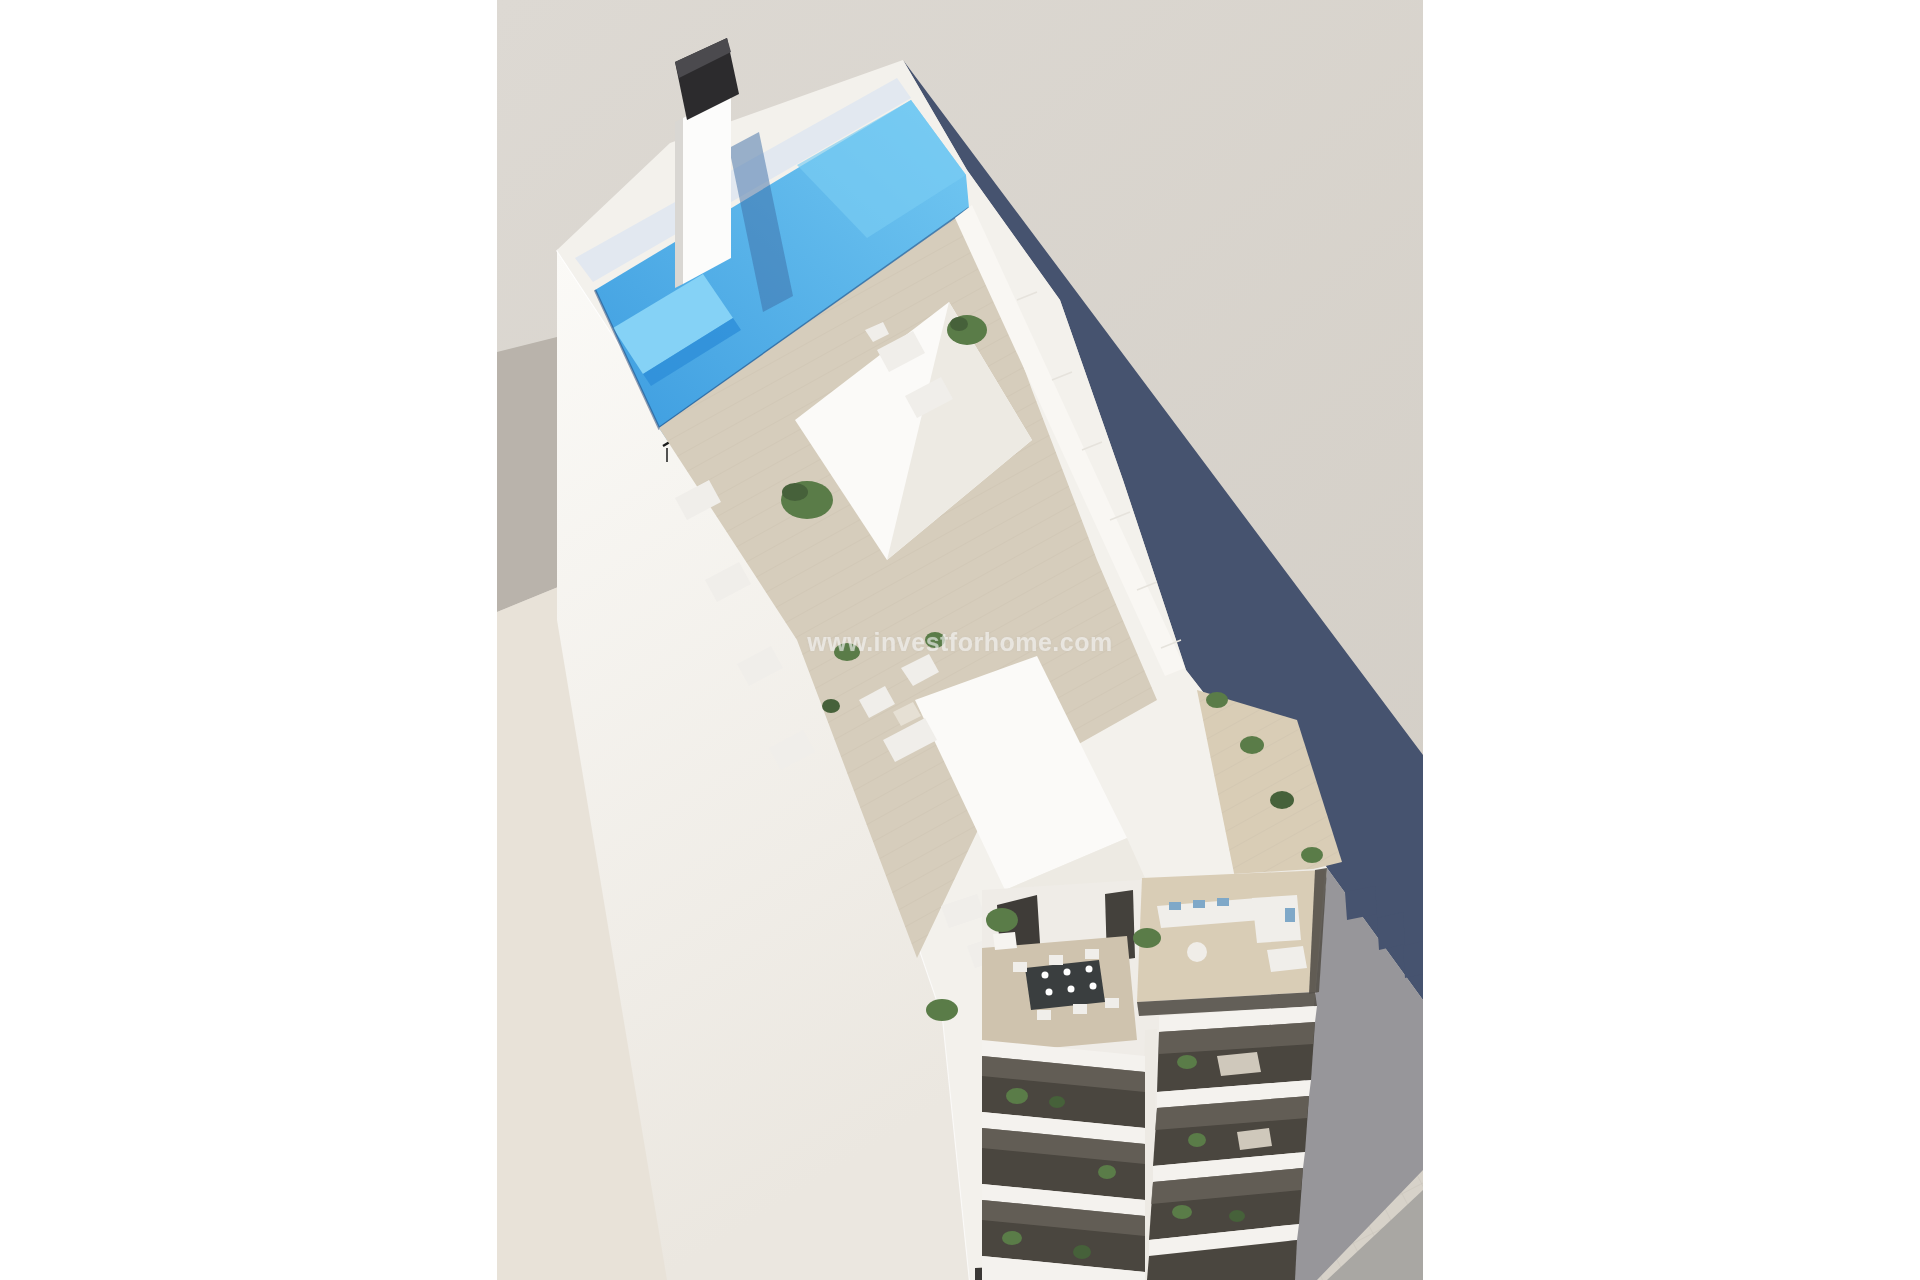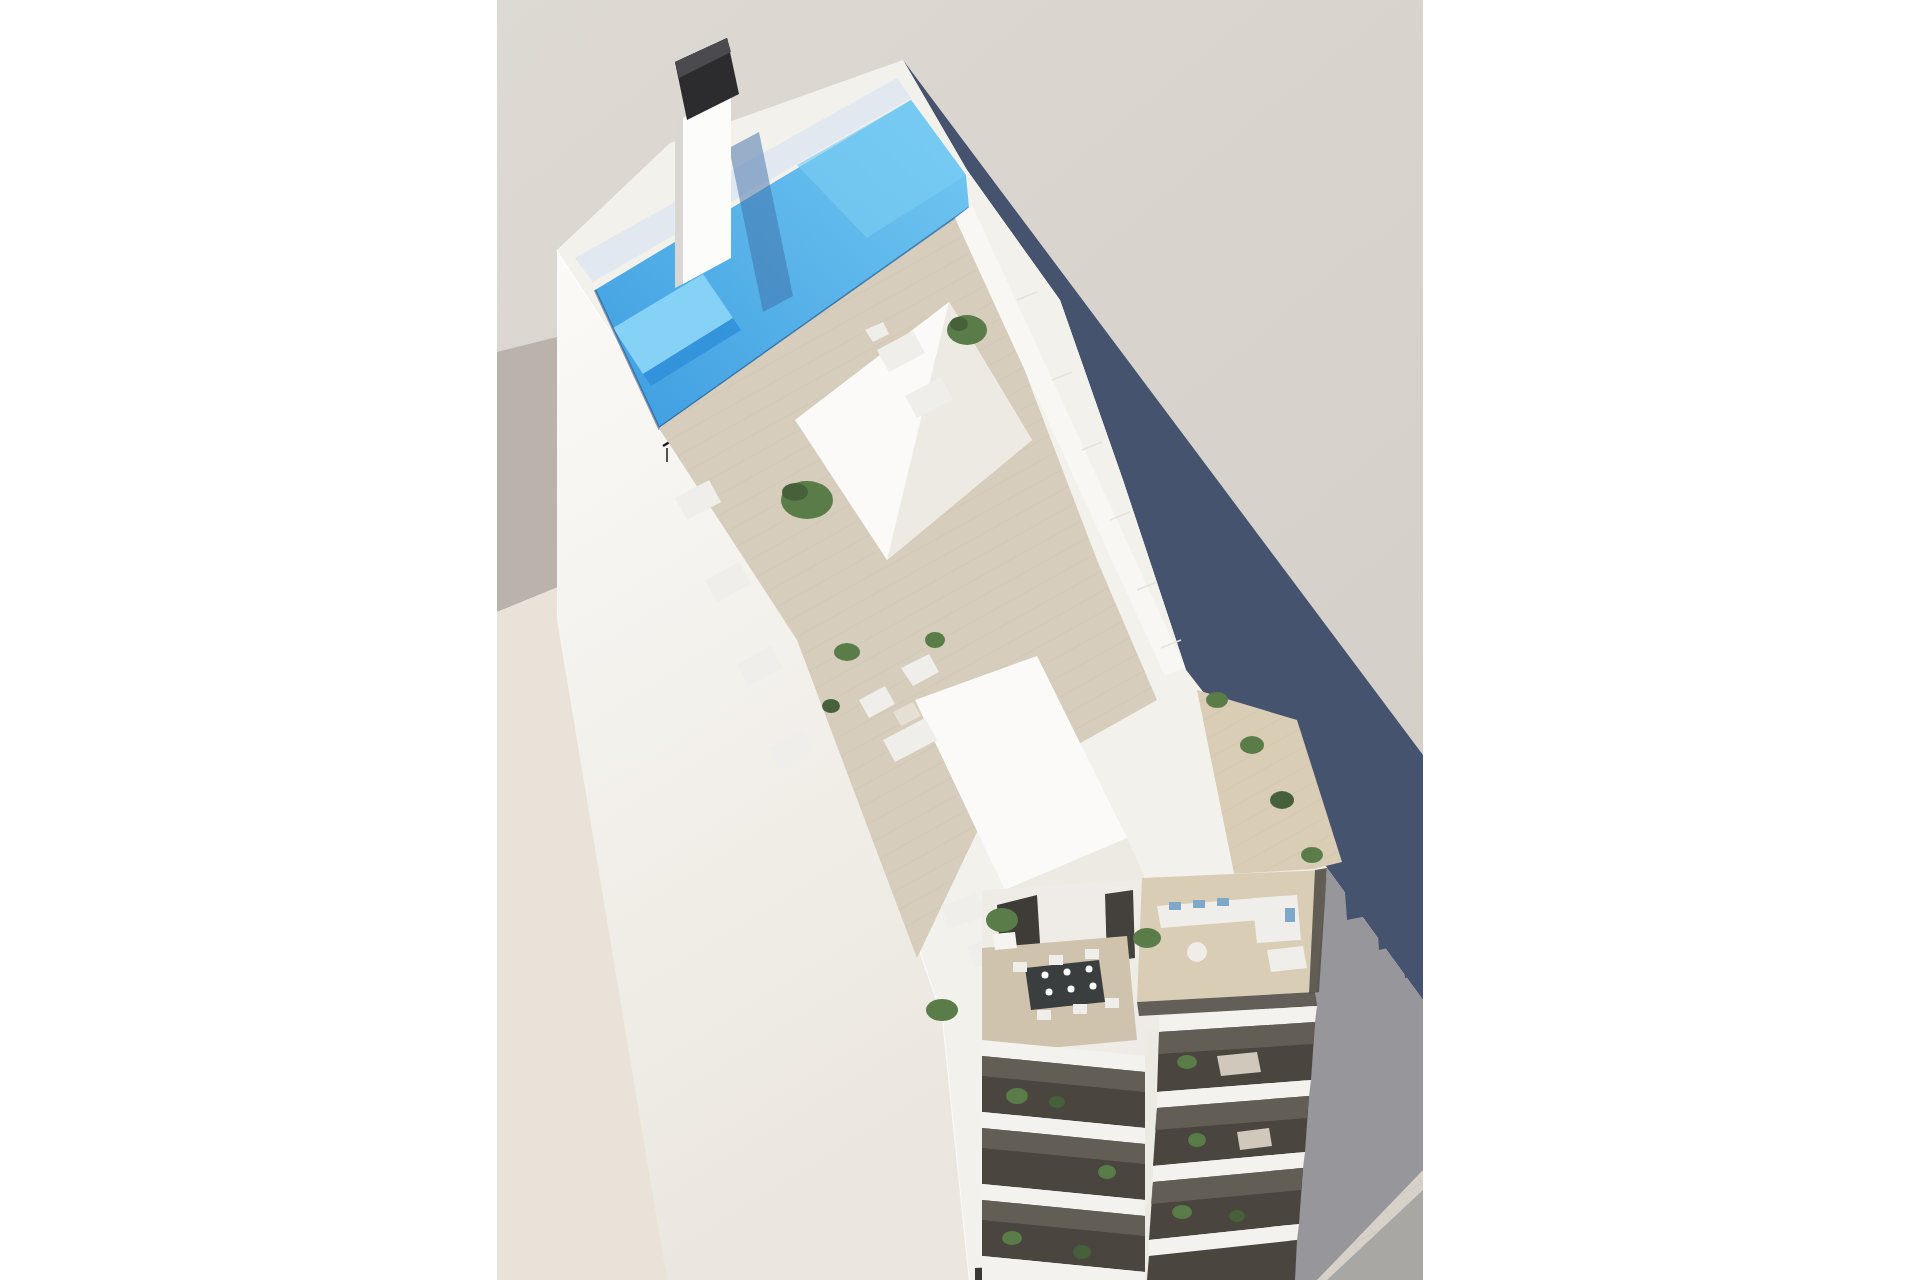--- a/index.html
+++ b/index.html
@@ -215,13 +215,14 @@
             <ellipse cx="685" cy="1212" rx="10" ry="7" fill="#5a7c48"></ellipse>
             <ellipse cx="740" cy="1216" rx="8" ry="6" fill="#46613a"></ellipse>
             <polygon points="652,1240 802,1224 800,1240 652,1256" fill="#f4f2ee"></polygon>
             <polygon points="652,1256 800,1240 798,1280 650,1280" fill="#4a463f"></polygon>
           </g>
         </g>
       </g>
     </svg>
   </div>
 
+  <div class="watermark">www.investforhome.com</div>
 </div>
 
 </body></html>

